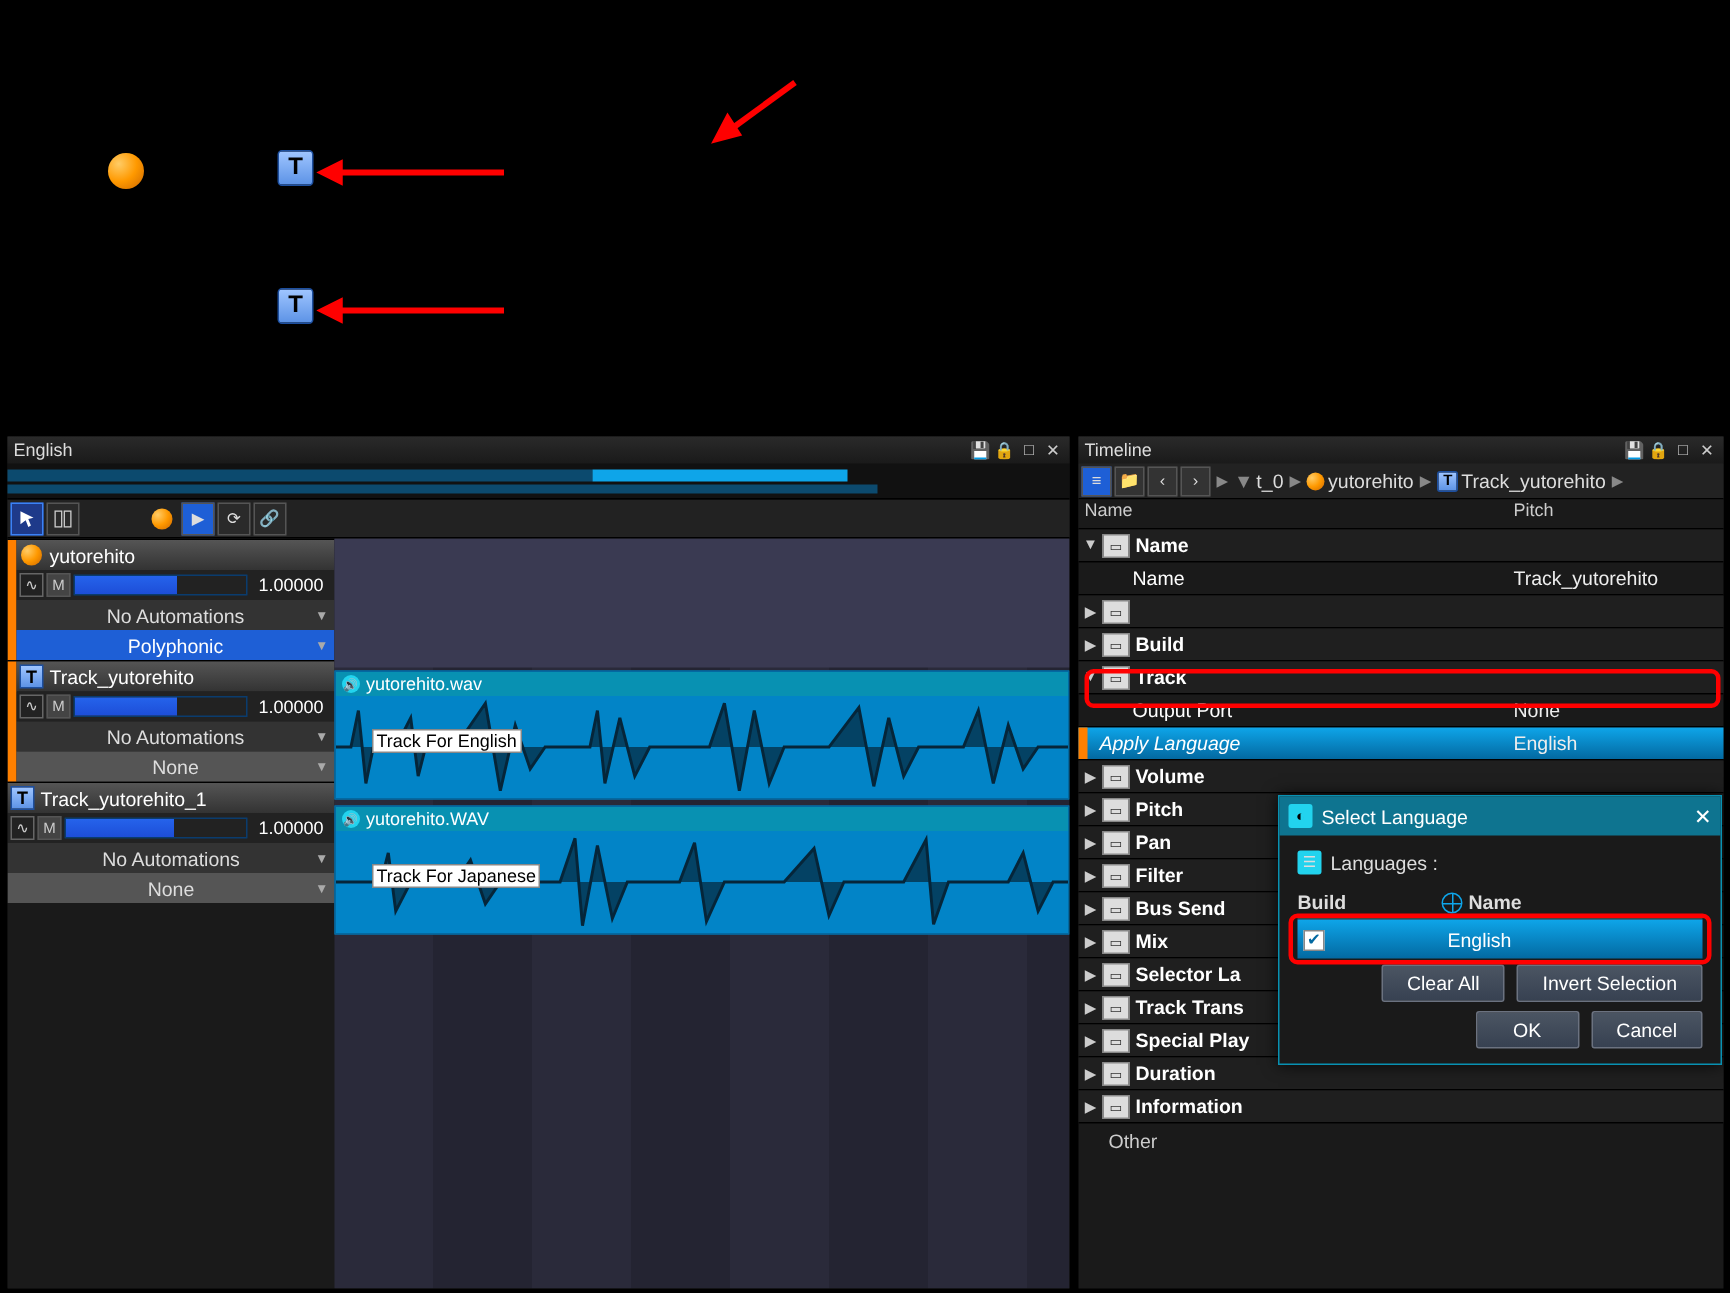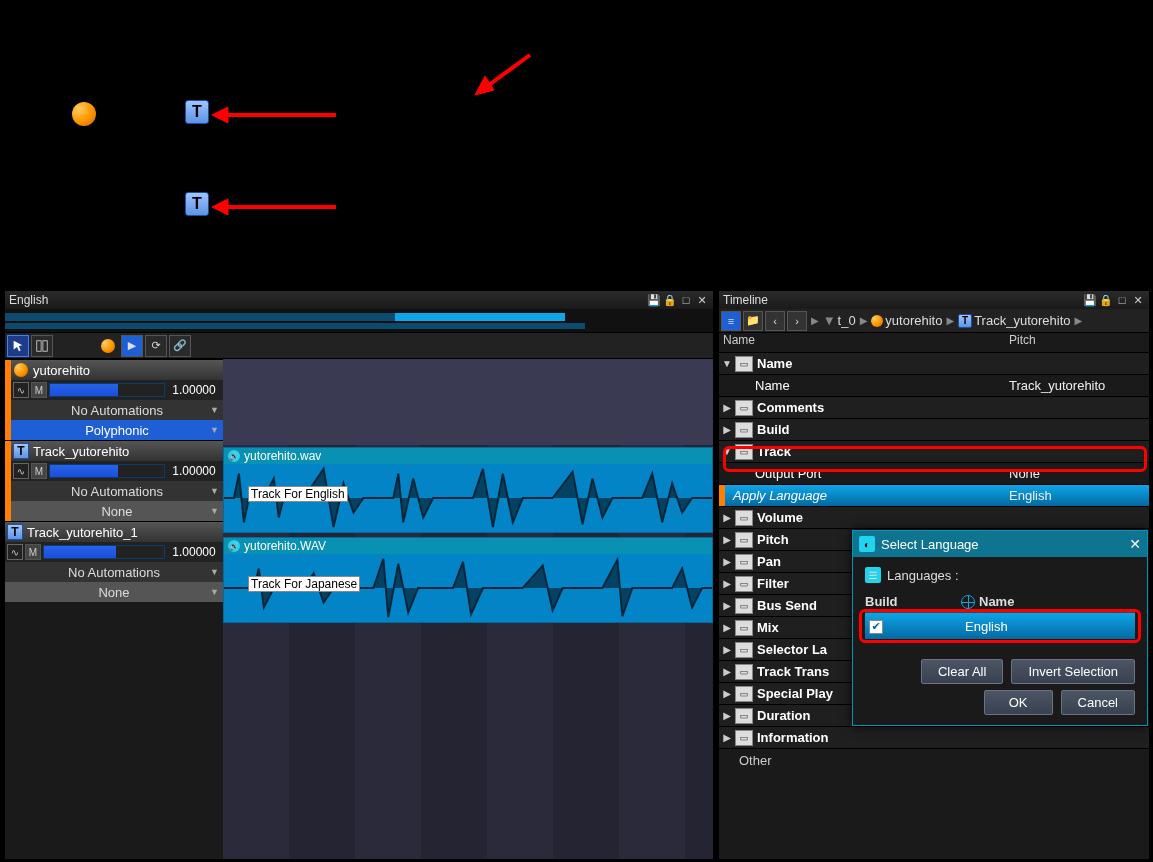--- a/index.html
+++ b/index.html
@@ -91,21 +91,21 @@
 .lang-tbl-head .h1 { width:96px; font-weight:bold; }
 .lang-tbl-head .h2 { flex:1; font-weight:bold; display:flex; align-items:center; gap:4px; }
 .globe { width:14px; height:14px; border:1px solid #0ea5e9; border-radius:50%; position:relative; }
 .globe::before { content:''; position:absolute; left:50%; top:0; bottom:0; width:1px; background:#0ea5e9; }
 .globe::after { content:''; position:absolute; top:50%; left:0; right:0; height:1px; background:#0ea5e9; }
 .lang-row { display:flex; align-items:center; height:26px; font-size:13px; }
 .lang-row .cb-cell { width:96px; padding-left:4px; }
 .lang-row .nm-cell { flex:1; padding-left:4px; }
 .lang-row.sel { background:linear-gradient(#0ea5e9,#0369a1); color:#fff; }
 .chk { width:14px; height:14px; background:#fff; border:1px solid #888; display:inline-flex; align-items:center; justify-content:center; font-size:11px; color:#0369a1; cursor:pointer; }
-.dlg-btn-row { display:flex; gap:8px; justify-content:flex-end; margin-top:20px; }
+.dlg-btn-row { display:flex; gap:8px; justify-content:flex-end; margin-top:4px; }
 .dlg-btn { padding:4px 16px; background:linear-gradient(#4b5563,#374151); border:1px solid #6b7280; color:#fff; font-size:13px; cursor:pointer; border-radius:2px; }
 </style>
 </head>
 <body>
 
 <div class="top-area">
   <div class="orange-ball" style="left:72px; top:102px;"></div>
   <div class="t-icon-big" style="left:185px; top:100px;">T</div>
   <div class="t-icon-big" style="left:185px; top:192px;">T</div>
   <svg class="red-arrow" style="left:210px; top:105px;" width="130" height="20">
@@ -315,21 +315,20 @@
         <span class="picon">▭</span>
         <span class="plabel">Name</span>
       </div>
       <div class="prop-row child">
         <span class="plabel">Name</span>
         <span class="pval">Track_yutorehito</span>
       </div>
       <div class="prop-row section">
         <span class="tri">▶</span>
         <span class="picon">▭</span>
-        <span class="plabel">Comments</span>
       </div>
       <div class="prop-row section">
         <span class="tri">▶</span>
         <span class="picon">▭</span>
         <span class="plabel">Build</span>
       </div>
       <div class="prop-row section">
         <span class="tri">▼</span>
         <span class="picon">▭</span>
         <span class="plabel">Track</span>

